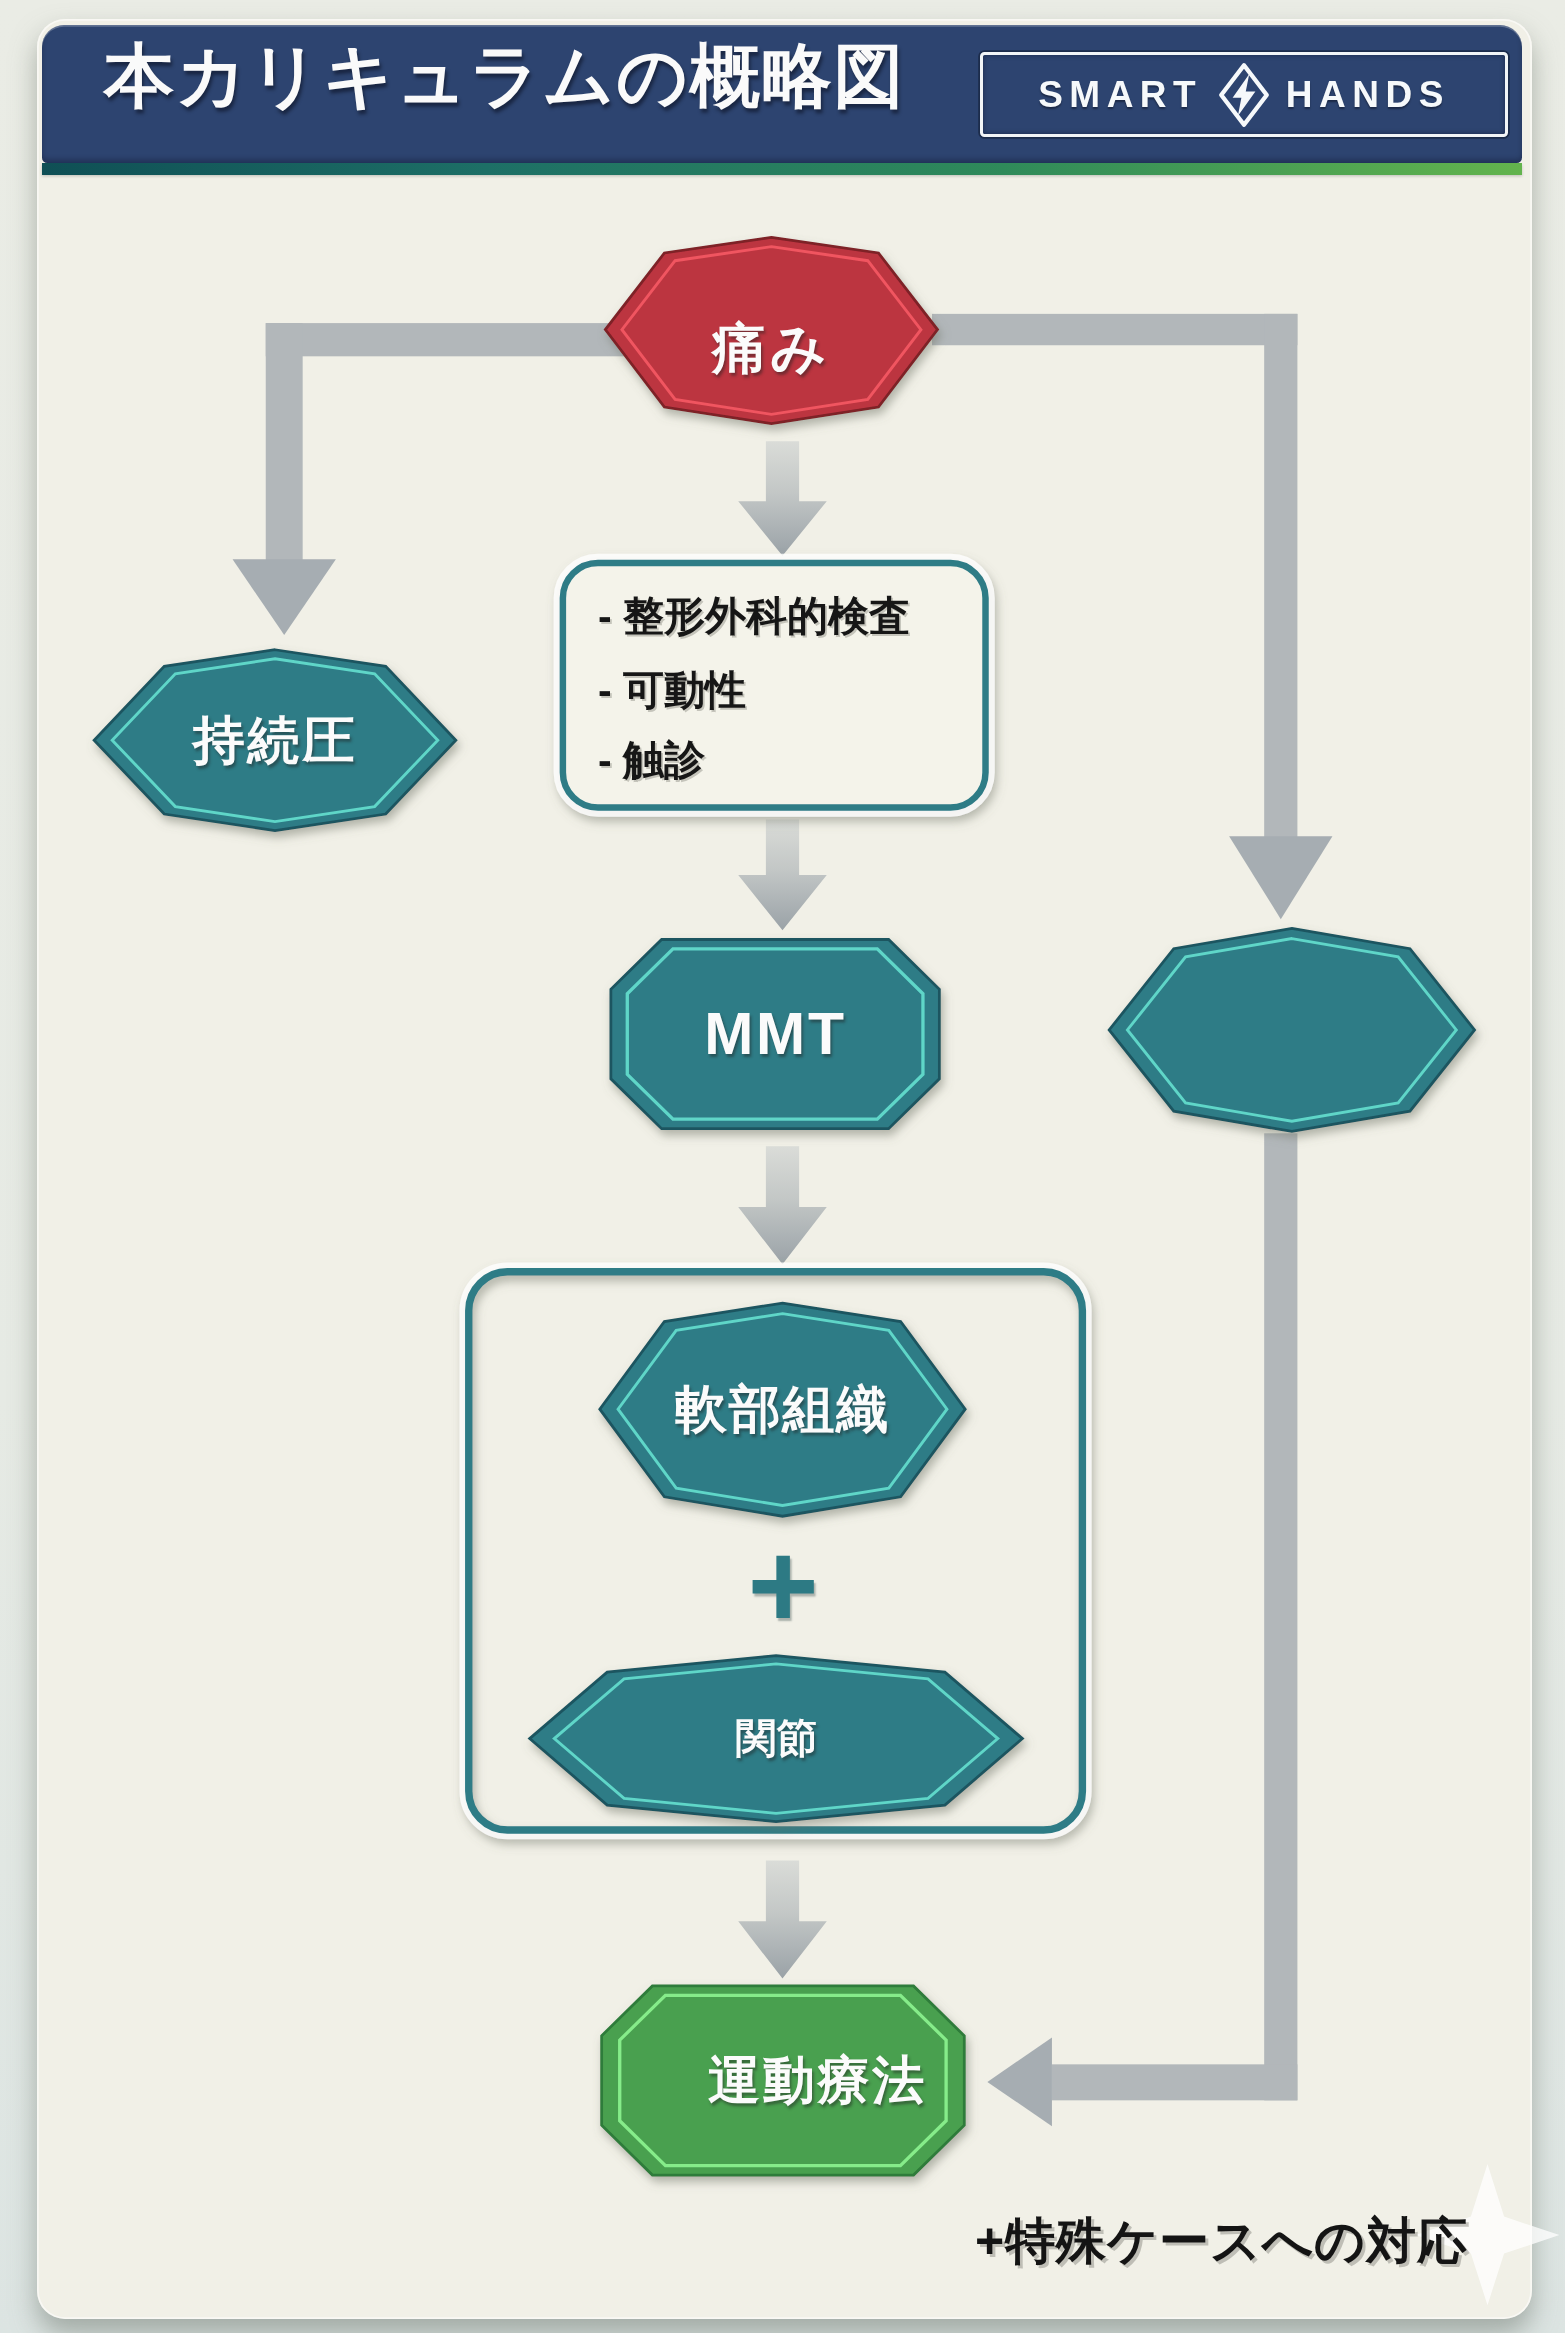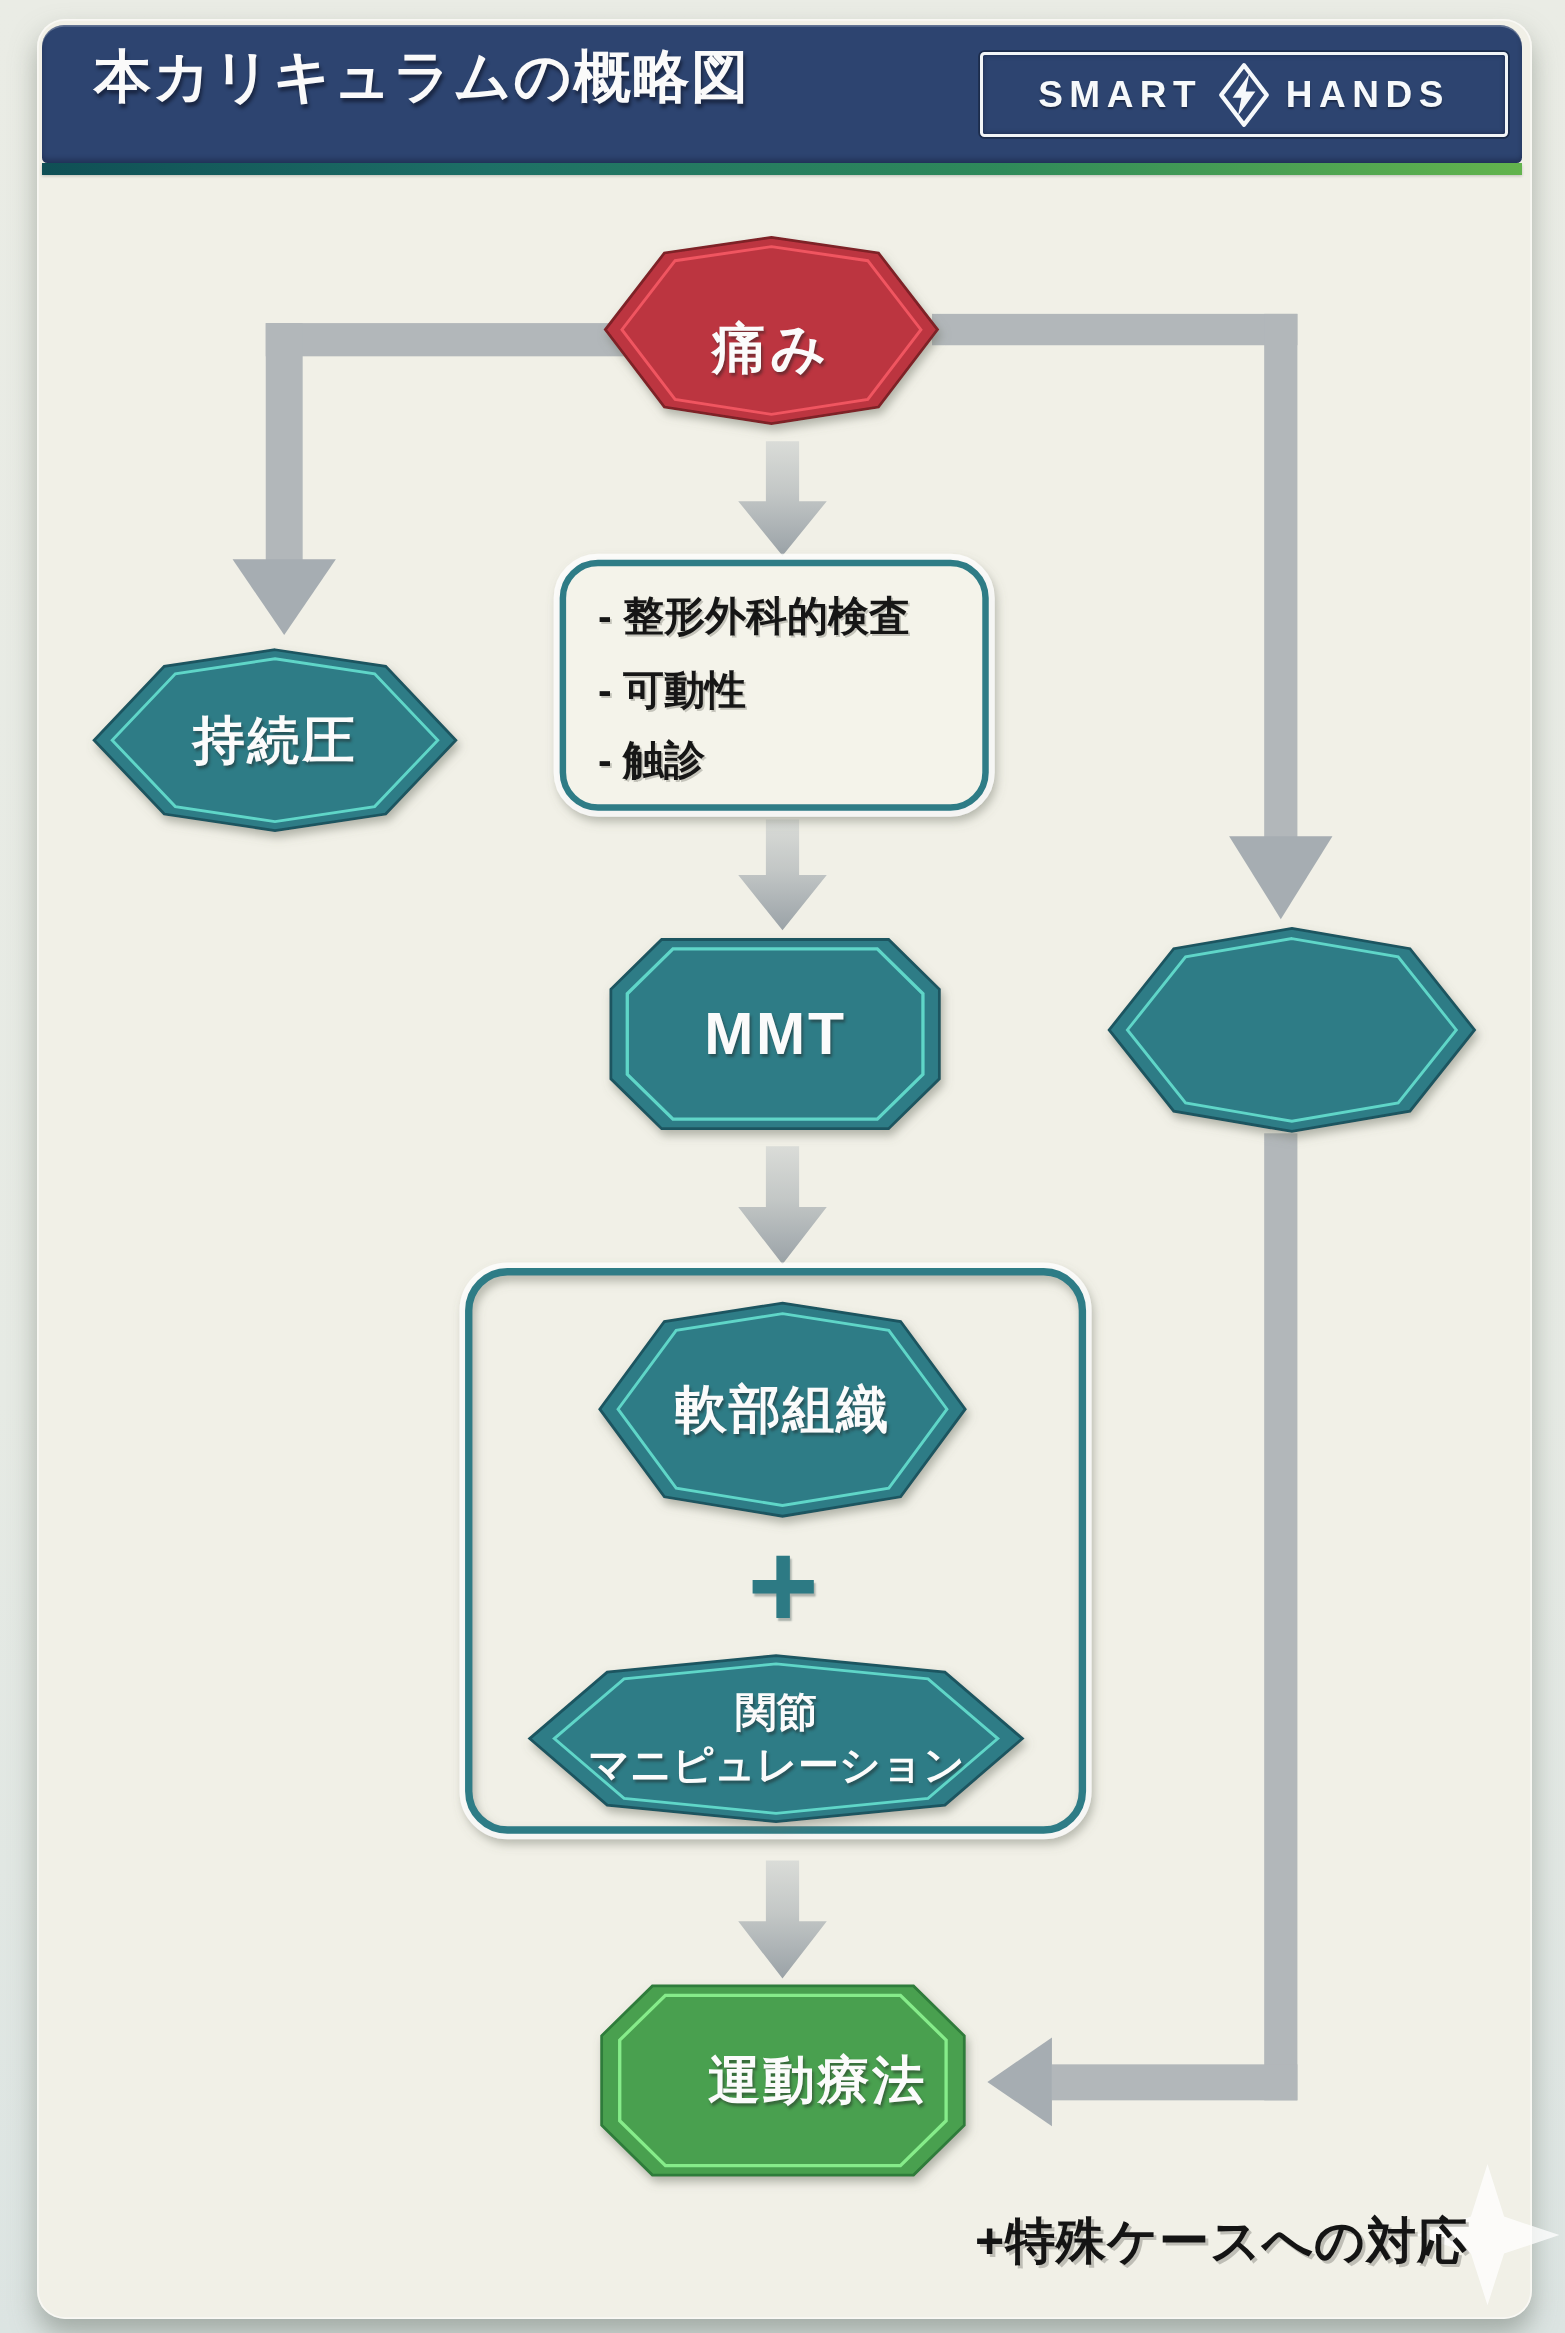--- a/index.html
+++ b/index.html
@@ -18,22 +18,22 @@
     background:#2d4470;border-radius:22px 22px 5.5px 5.5px;
     box-shadow:inset 0 1.8px 0 rgba(255,255,255,.25), inset 0 -3.7px 5.5px rgba(0,0,20,.25);
     z-index:3;
   }
   #accent-line{
     position:absolute;left:42px;top:163px;width:1480px;height:12px;
     background:linear-gradient(90deg,#0f4f55 0%,#1d6f66 30%,#2f8a5a 65%,#63b44d 100%);
     box-shadow:0 1.8px 2.8px rgba(0,0,0,.2);z-index:3;
   }
   #title{
-    position:absolute;left:94px;top:25px;width:877px;height:104px;z-index:4;
-    display:flex;align-items:center;color:#fafafa;font-size:57px;font-weight:bold;
+    position:absolute;left:104px;top:25px;width:877px;height:104px;z-index:4;
+    display:flex;align-items:center;color:#fafafa;font-size:70px;font-weight:bold;
     letter-spacing:1.8px;text-shadow:1.8px 3.7px 3.7px rgba(0,0,10,.45);white-space:nowrap;
   }
   #logo-box{
     position:absolute;left:980px;top:52px;width:528px;height:85px;z-index:4;
     border:3.7px solid #f2f5f7;border-radius:4.6px;box-sizing:border-box;
     display:flex;align-items:center;justify-content:center;gap:14.8px;
     color:#f6f9fb;font-size:37px;font-weight:bold;letter-spacing:6.5px;
     box-shadow:0 0 0 1.8px rgba(15,25,45,.55), inset 0 0 5.5px rgba(0,0,20,.4);
     text-shadow:0 1.8px 1.8px rgba(0,0,10,.4);
   }
@@ -185,21 +185,20 @@
 
   <div class="label" id="mmt-label">MMT</div>
 
 
   <div class="label" id="soft-label">軟部組織</div>
   <div class="label" id="plus-label">+</div>
 
   <div class="label" id="joint-label">
     <span>
       <span>関節</span><br>
-      <span>マニピュレーション</span>
     </span>
   </div>
 
   <div class="label" id="exercise-label">運動療法</div>
 
   <div id="footer-note">+特殊ケースへの対応</div>
 </div>
 
 
 </body></html>

